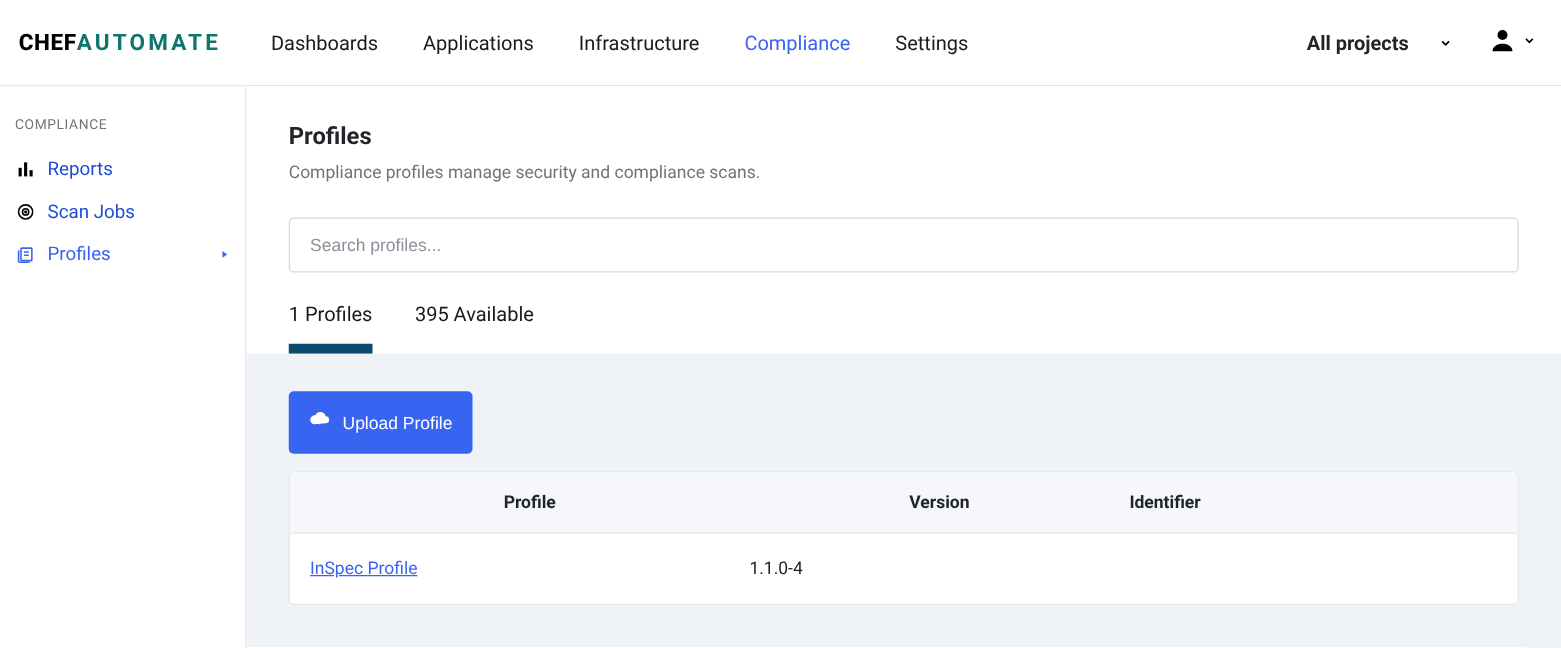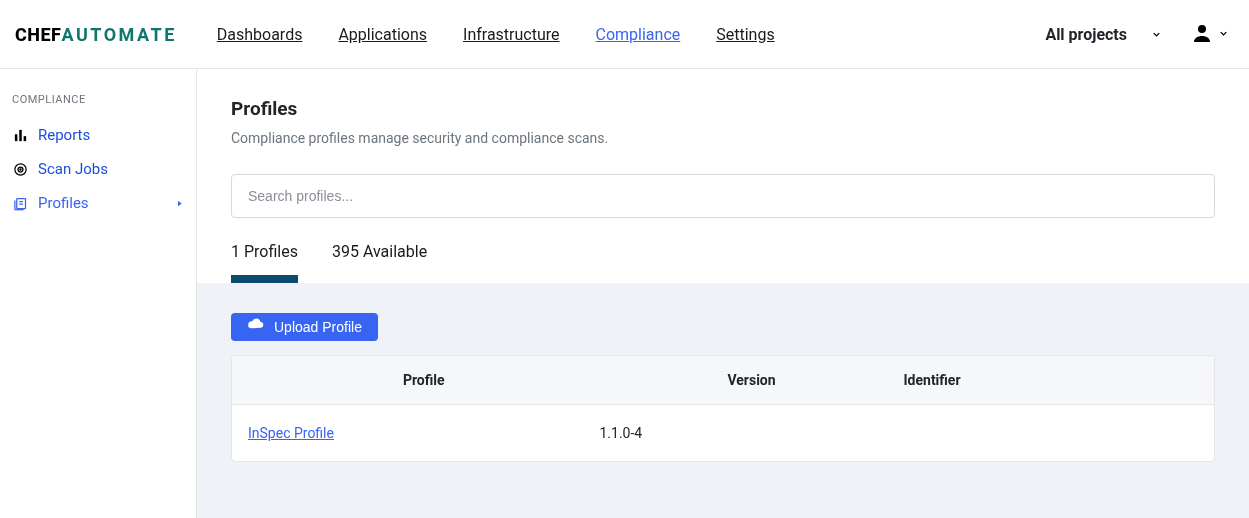--- a/index.html
+++ b/index.html
@@ -42,21 +42,20 @@
     }
     .top-nav {
       display: flex;
       gap: 36px;
       flex: 1;
     }
     .top-nav-item {
       font-size: 16px;
       color: #1a1a1a;
       cursor: pointer;
-      text-decoration: underline;
     }
     .top-nav-item.active {
       color: #3864f2;
     }
     .header-right {
       display: flex;
       align-items: center;
       gap: 28px;
     }
     .projects-selector {
@@ -163,21 +162,21 @@
       padding: 30px 34px;
     }
     .upload-btn {
       display: inline-flex;
       align-items: center;
       gap: 10px;
       background: #3864f2;
       color: #fff;
       border: none;
       border-radius: 4px;
-      padding: 4px 16px;
+      padding: 15px 16px;
       font-size: 14px;
       cursor: pointer;
       margin-bottom: 14px;
     }
     .table {
       width: 100%;
       background: #fff;
       border: 1px solid #e5e5e5;
       border-radius: 4px;
       overflow: hidden;

